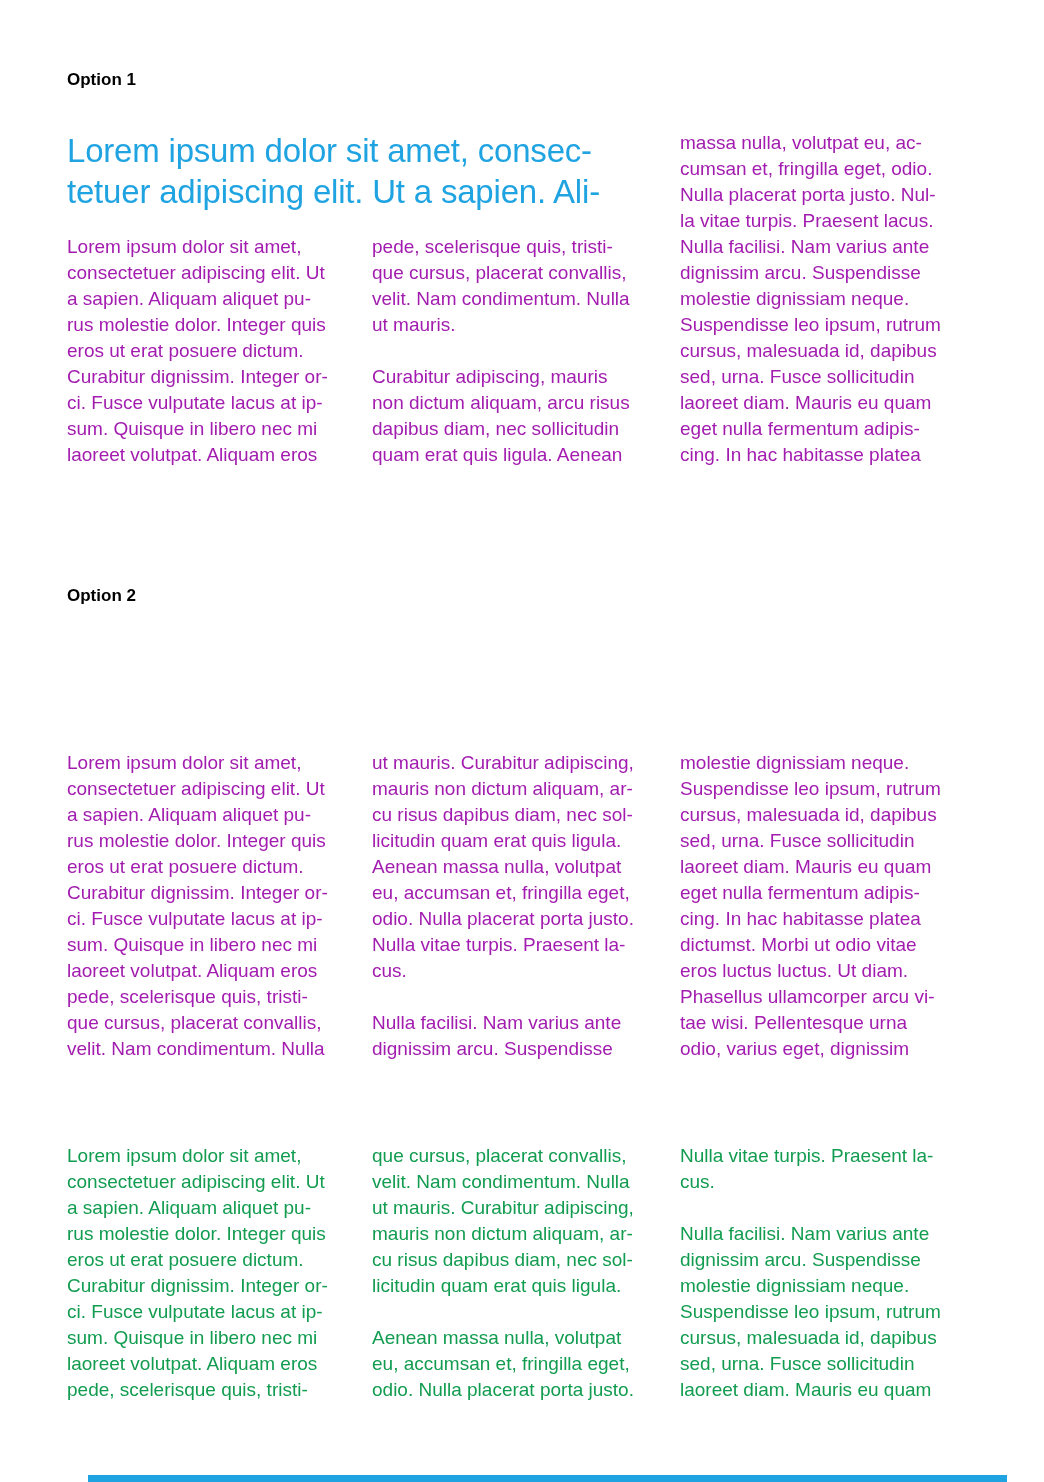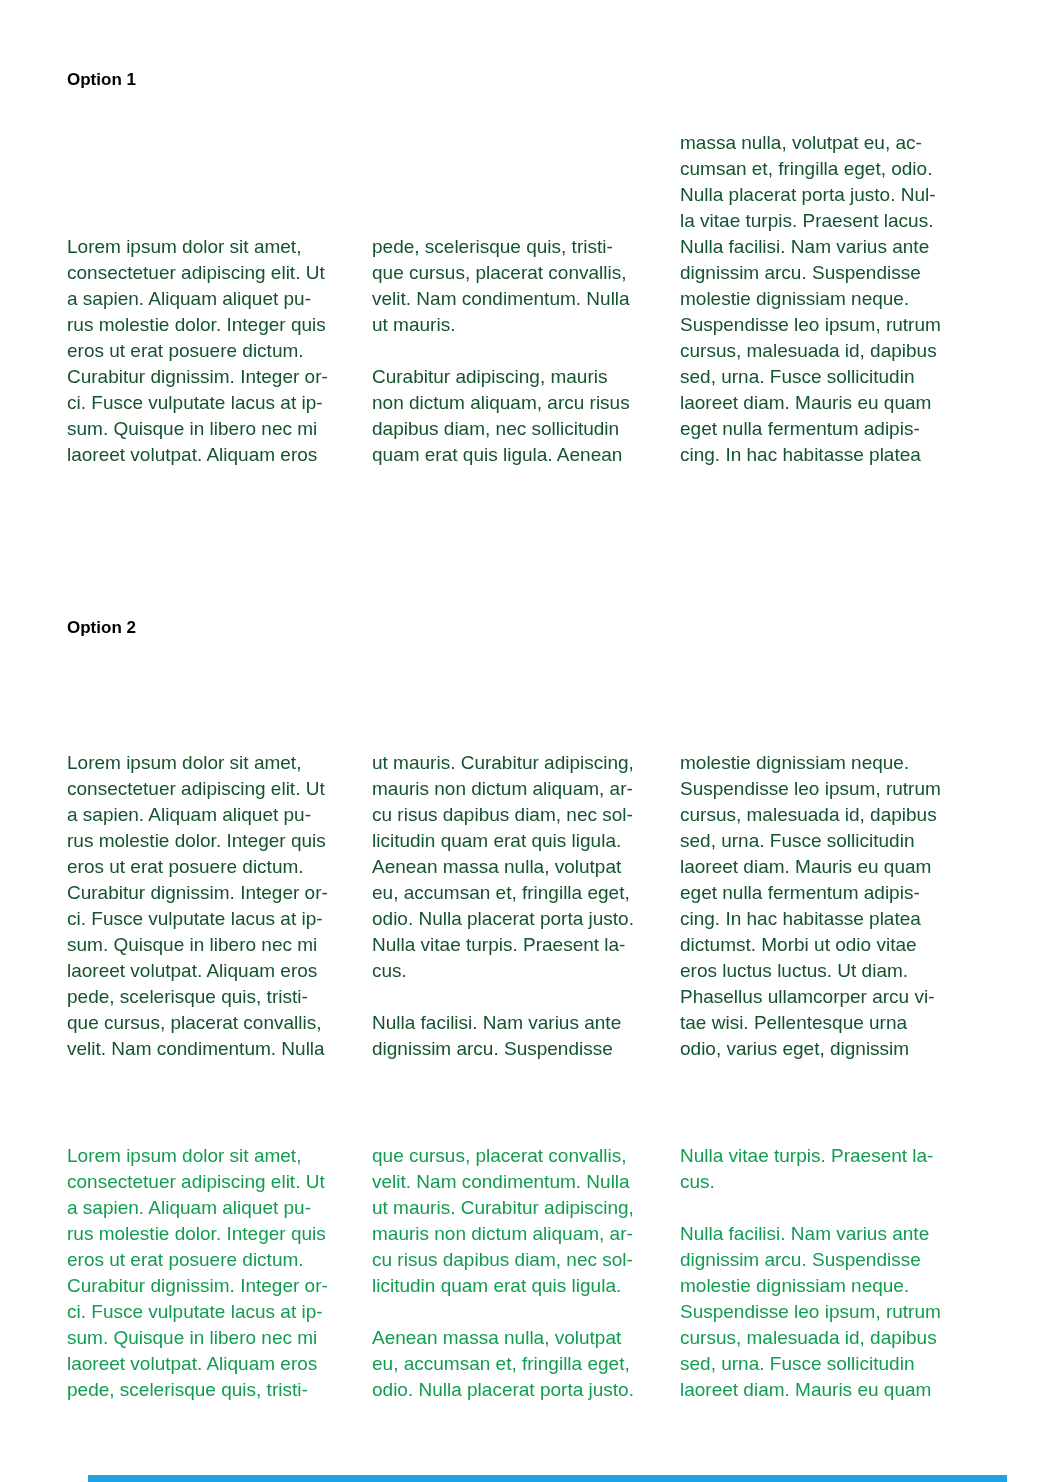--- a/index.html
+++ b/index.html
@@ -33,38 +33,40 @@
     letter-spacing: -0.2px;
   }
   .col {
     position: absolute;
     width: 300px;
     font-size: 19px;
     line-height: 26px;
     white-space: pre;
     letter-spacing: 0;
   }
-  .magenta { color: #14532d; }
+  .magenta { color: #a21caf; }
   .green   { color: #129C50; }
   .footer-rule {
     position: absolute;
     left: 88px;
     top: 1475px;
     width: 919px;
     height: 7px;
     background: #1FA3E1;
   }
 </style>
 </head>
 <body>
 
 <div id="page">
 
   <div class="option-label" style="left:67px; top:70px;">Option 1</div>
 
+  <div class="headline" style="left:67px; top:130px;">Lorem ipsum dolor sit amet, consec-
+tetuer adipiscing elit. Ut a sapien. Ali-</div>
 
   <div class="col magenta" style="left:67px; top:234px;">Lorem ipsum dolor sit amet,
 consectetuer adipiscing elit. Ut
 a sapien. Aliquam aliquet pu-
 rus molestie dolor. Integer quis
 eros ut erat posuere dictum.
 Curabitur dignissim. Integer or-
 ci. Fusce vulputate lacus at ip-
 sum. Quisque in libero nec mi
 laoreet volutpat. Aliquam eros</div>
@@ -86,21 +88,21 @@
 Nulla facilisi. Nam varius ante
 dignissim arcu. Suspendisse
 molestie dignissiam neque.
 Suspendisse leo ipsum, rutrum
 cursus, malesuada id, dapibus
 sed, urna. Fusce sollicitudin
 laoreet diam. Mauris eu quam
 eget nulla fermentum adipis-
 cing. In hac habitasse platea</div>
 
-  <div class="option-label" style="left:67px; top:618px;">Option 2</div>
+  <div class="option-label" style="left:67px; top:586px;">Option 2</div>
 
 
   <div class="col magenta" style="left:67px; top:750px;">Lorem ipsum dolor sit amet,
 consectetuer adipiscing elit. Ut
 a sapien. Aliquam aliquet pu-
 rus molestie dolor. Integer quis
 eros ut erat posuere dictum.
 Curabitur dignissim. Integer or-
 ci. Fusce vulputate lacus at ip-
 sum. Quisque in libero nec mi

